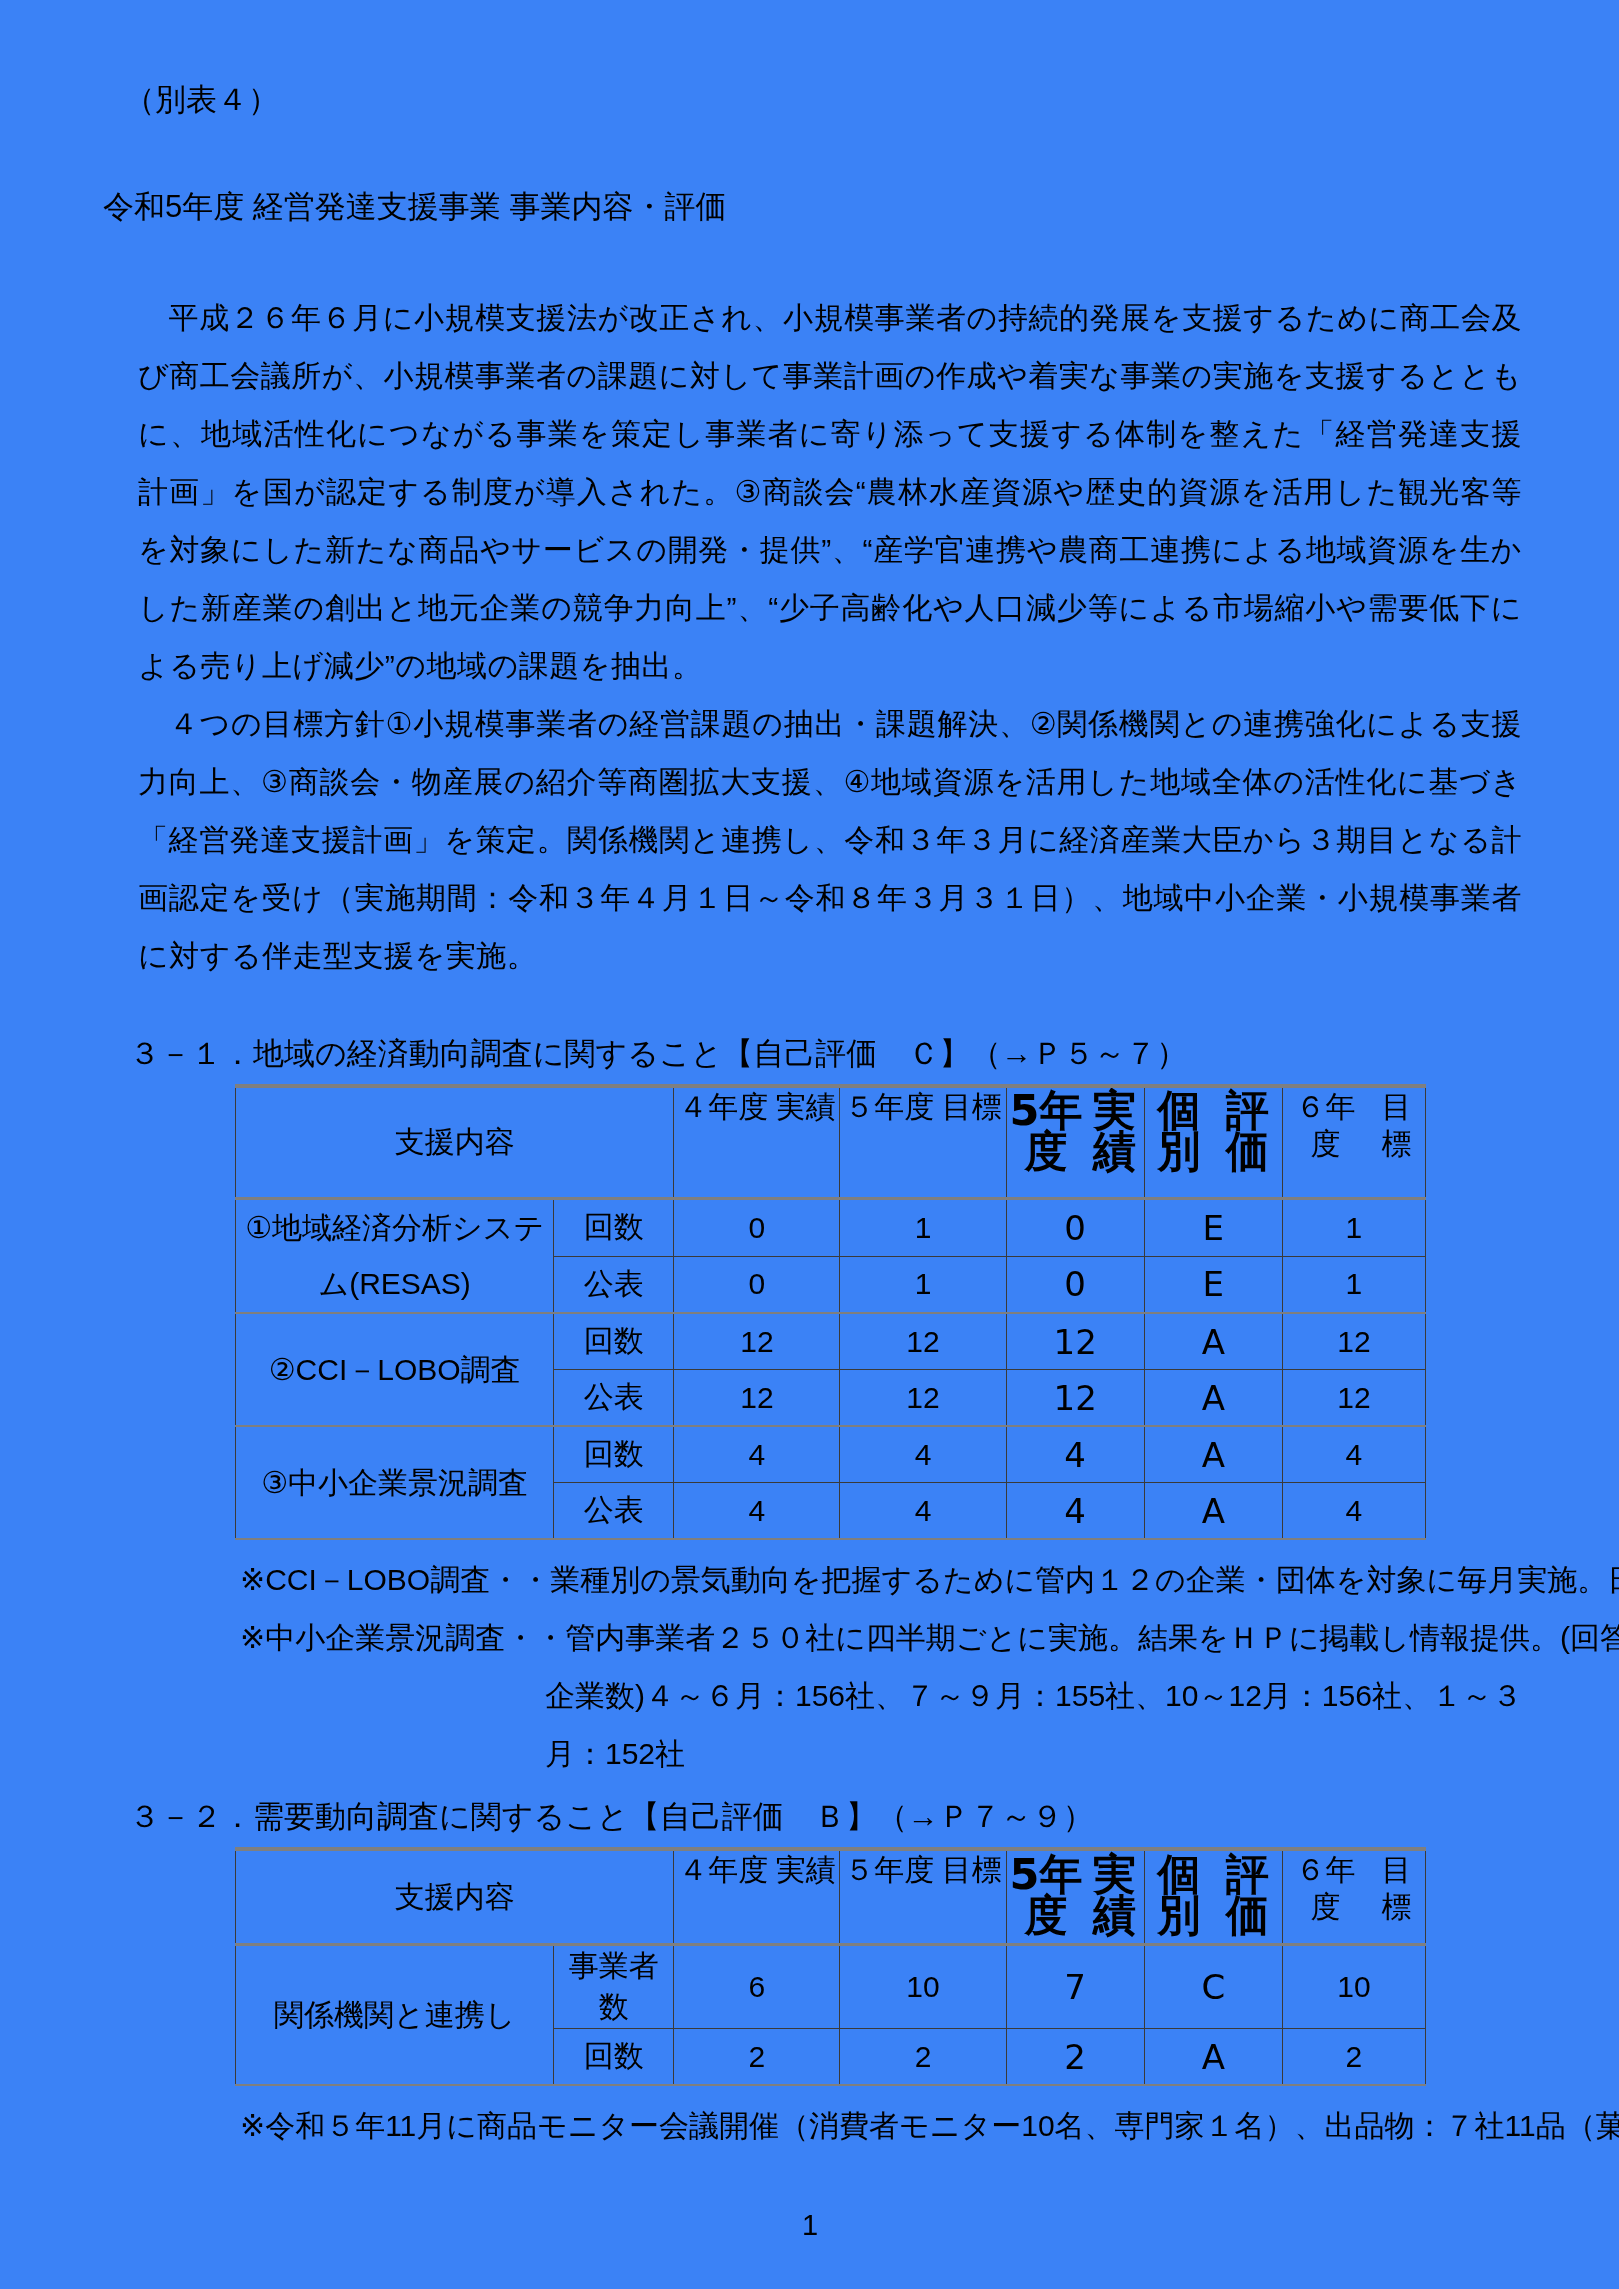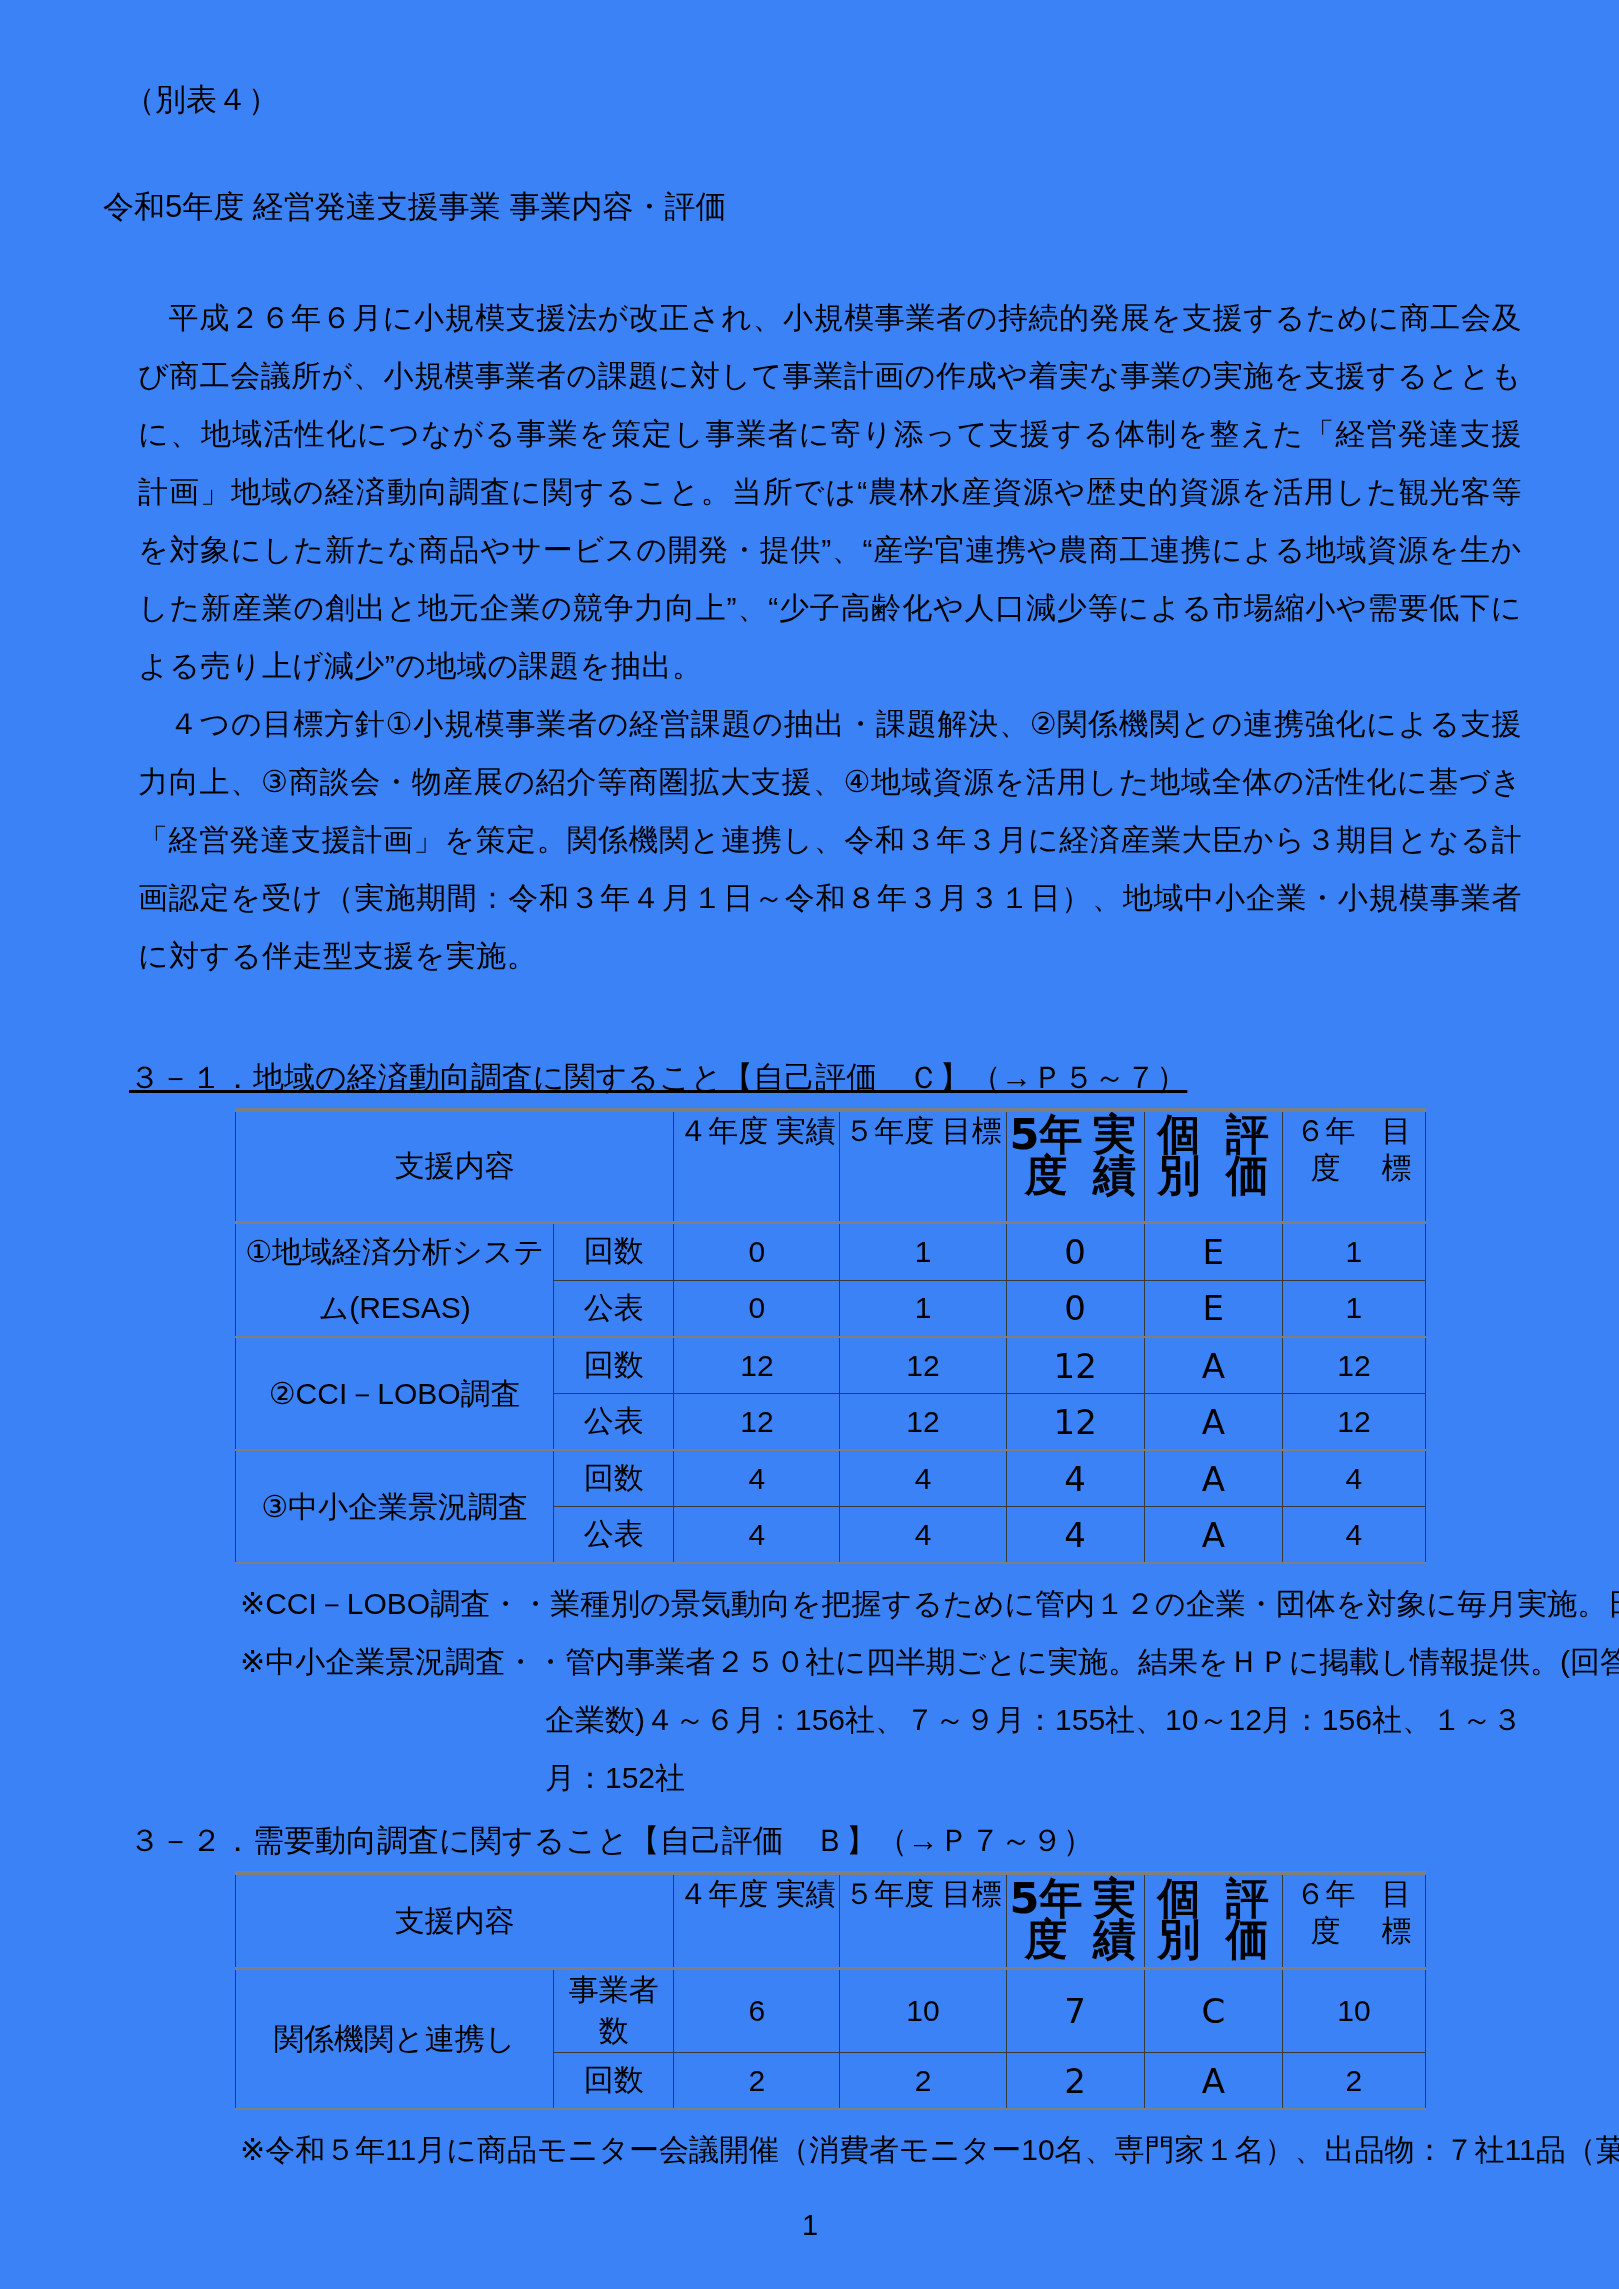--- a/index.html
+++ b/index.html
@@ -22,21 +22,21 @@
     margin:0;
     margin-left:35px;
     width:1384px;
     font-size:30px;
     line-height:58px;
     text-align:justify;
     letter-spacing:0.5px;
   }
 
   .sec-heading{font-size:31px;line-height:42px;margin-left:26px;}
-  .sec1-heading{margin-top:72px;text-decoration:underline;}
+  .sec1-heading{margin-top:48px;}
   .sec2-heading{margin-top:13px;}
 
   table.support-table{
     border-collapse:collapse;
     table-layout:fixed;
     margin-left:132px;
     margin-top:9.2px;
     width:1191px;
     border-top:4.6px solid #7f7f7f;
     border-bottom:2.8px solid #7f7f7f;
@@ -109,21 +109,21 @@
 <body>
 
 <div class="page">
   <div class="content">
 
     <div class="annex">（別表４）</div>
 
     <div class="doc-title">令和5年度 経営発達支援事業 事業内容・評価</div>
 
     <div class="paragraphs">
-      <p>　平成２６年６月に小規模支援法が改正され、小規模事業者の持続的発展を支援するために商工会及び商工会議所が、小規模事業者の課題に対して事業計画の作成や着実な事業の実施を支援するとともに、地域活性化につながる事業を策定し事業者に寄り添って支援する体制を整えた「経営発達支援計画」地域の経済動向調査に関すること。当所では“農林水産資源や歴史的資源を活用した観光客等を対象にした新たな商品やサービスの開発・提供”、“産学官連携や農商工連携による地域資源を生かした新産業の創出と地元企業の競争力向上”、“少子高齢化や人口減少等による市場縮小や需要低下による売り上げ減少”の地域の課題を抽出。</p>
+      <p>　平成２６年６月に小規模支援法が改正され、小規模事業者の持続的発展を支援するために商工会及び商工会議所が、小規模事業者の課題に対して事業計画の作成や着実な事業の実施を支援するとともに、地域活性化につながる事業を策定し事業者に寄り添って支援する体制を整えた「経営発達支援計画」を国が認定する制度が導入された。③商談会“農林水産資源や歴史的資源を活用した観光客等を対象にした新たな商品やサービスの開発・提供”、“産学官連携や農商工連携による地域資源を生かした新産業の創出と地元企業の競争力向上”、“少子高齢化や人口減少等による市場縮小や需要低下による売り上げ減少”の地域の課題を抽出。</p>
       <p>　４つの目標方針①小規模事業者の経営課題の抽出・課題解決、②関係機関との連携強化による支援力向上、③商談会・物産展の紹介等商圏拡大支援、④地域資源を活用した地域全体の活性化に基づき「経営発達支援計画」を策定。関係機関と連携し、令和３年３月に経済産業大臣から３期目となる計画認定を受け（実施期間：令和３年４月１日～令和８年３月３１日）、地域中小企業・小規模事業者に対する伴走型支援を実施。</p>
     </div>
 
     <div class="sec-heading sec1-heading">３－１．地域の経済動向調査に関すること【自己評価　Ｃ】（→Ｐ５～７）</div>
 
     <table class="support-table t1">
       <colgroup>
         <col class="c-cat">
           <col class="c-sub">
           <col class="c-y4">

